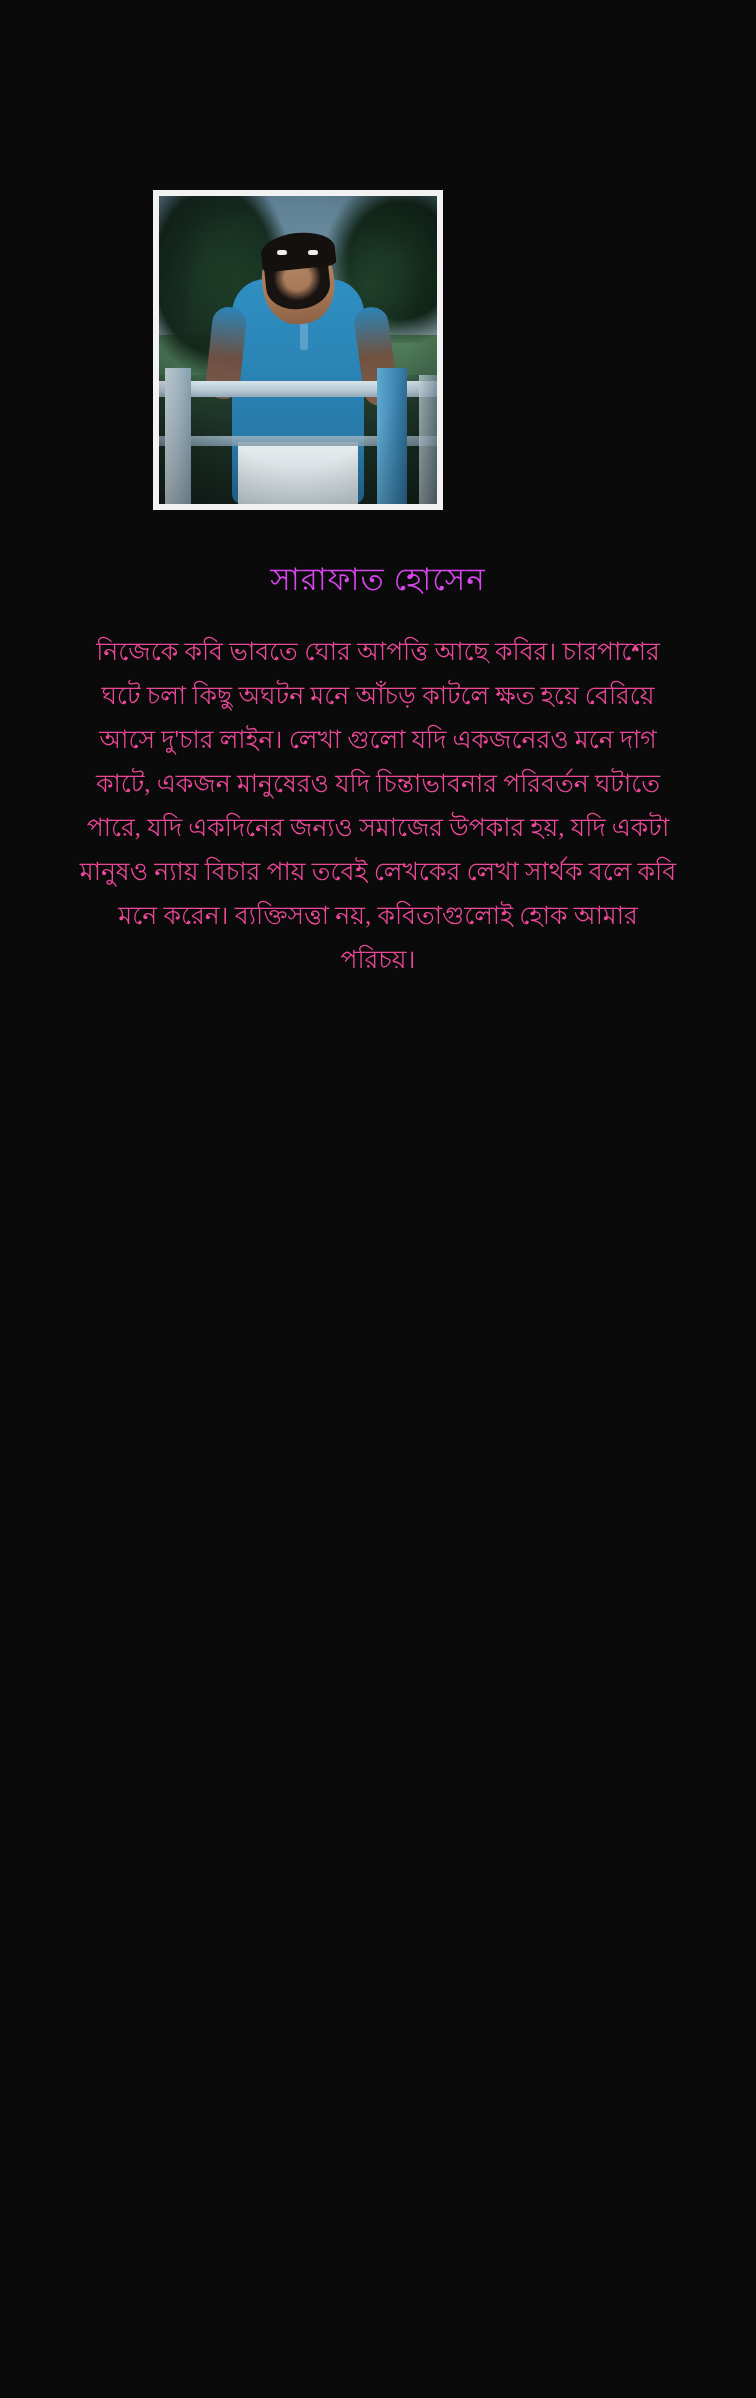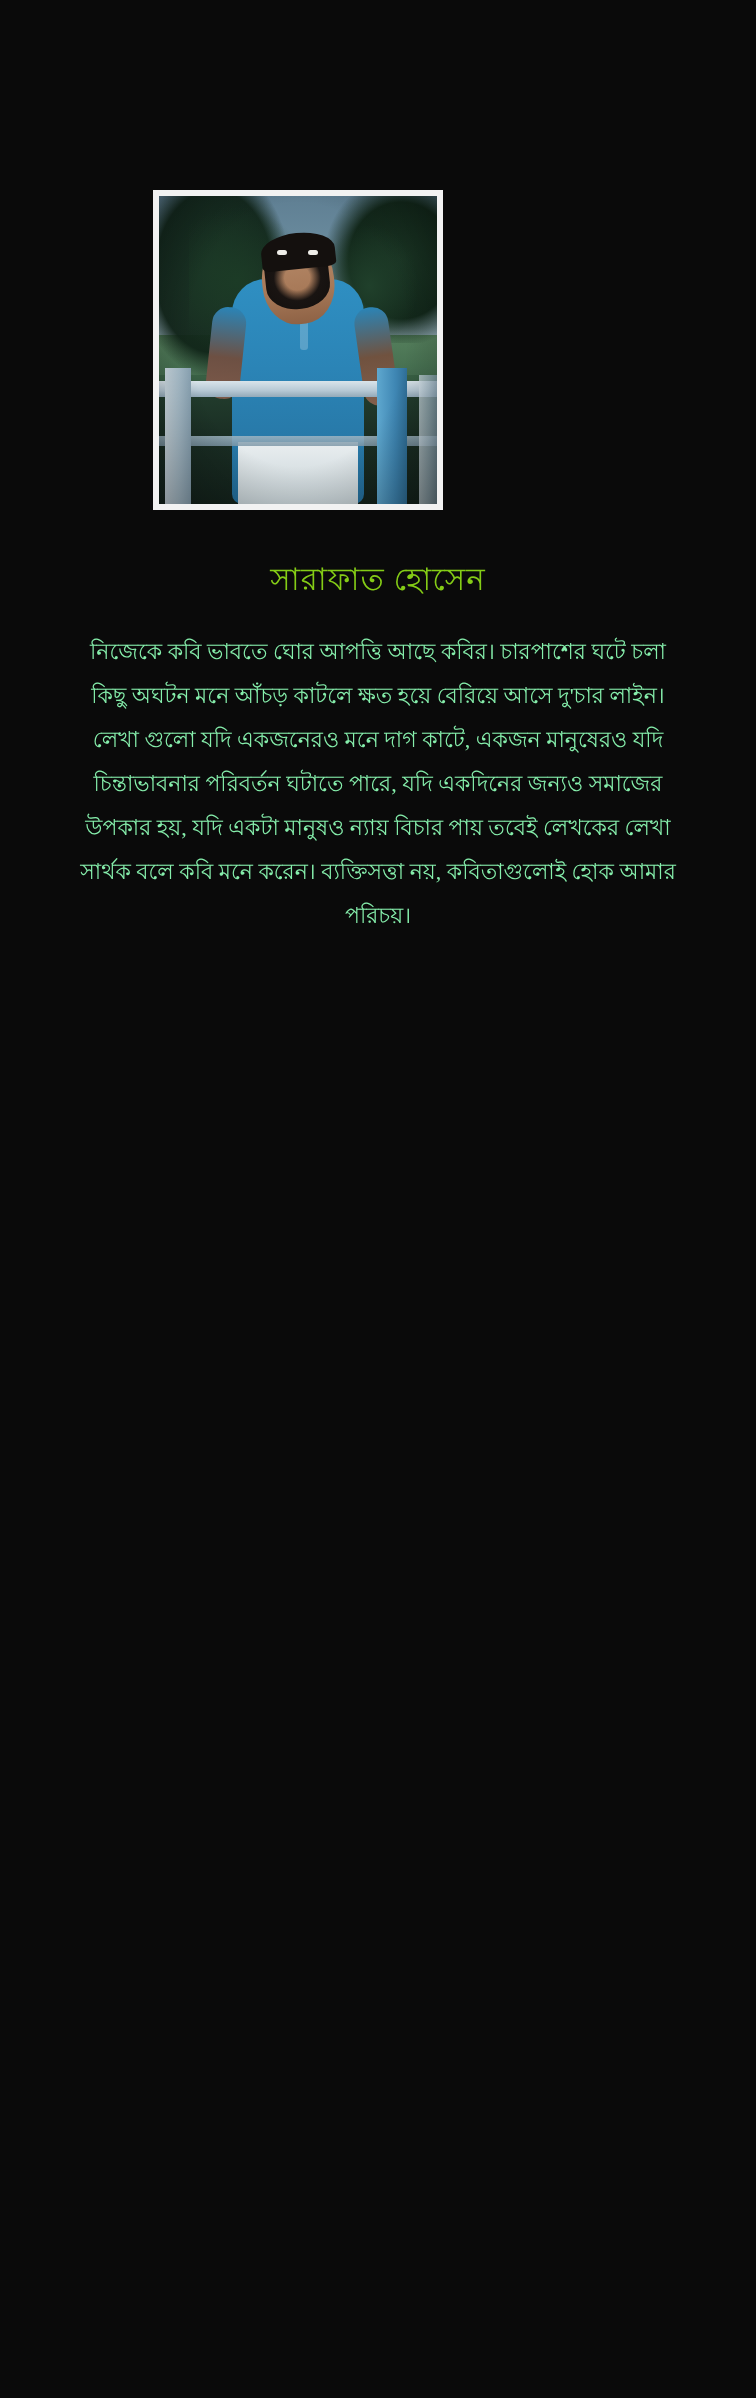--- a/index.html
+++ b/index.html
@@ -208,32 +208,32 @@
   }
 
   
   .author-name {
     position: absolute;
     left: 0; right: 0;
     top: 555px;
     text-align: center;
     font-size: 31px;
     letter-spacing: 1px;
-    color: #84cc16;
+    color: #d946ef;
     font-family: "Liberation Serif", "DejaVu Serif", serif;
   }
   .bio {
     position: absolute;
     left: 78px;
     right: 78px;
     top: 630px;
     text-align: center;
-    font-size: 22px;
+    font-size: 25px;
     line-height: 44px;
-    color: #86efac;
+    color: #ec4899;
     font-family: "Liberation Serif", "DejaVu Serif", serif;
     white-space: pre-line;
   }
 </style>
 </head>
 <body>
 
 <div class="page">
 
   <div class="photo-wrap">

